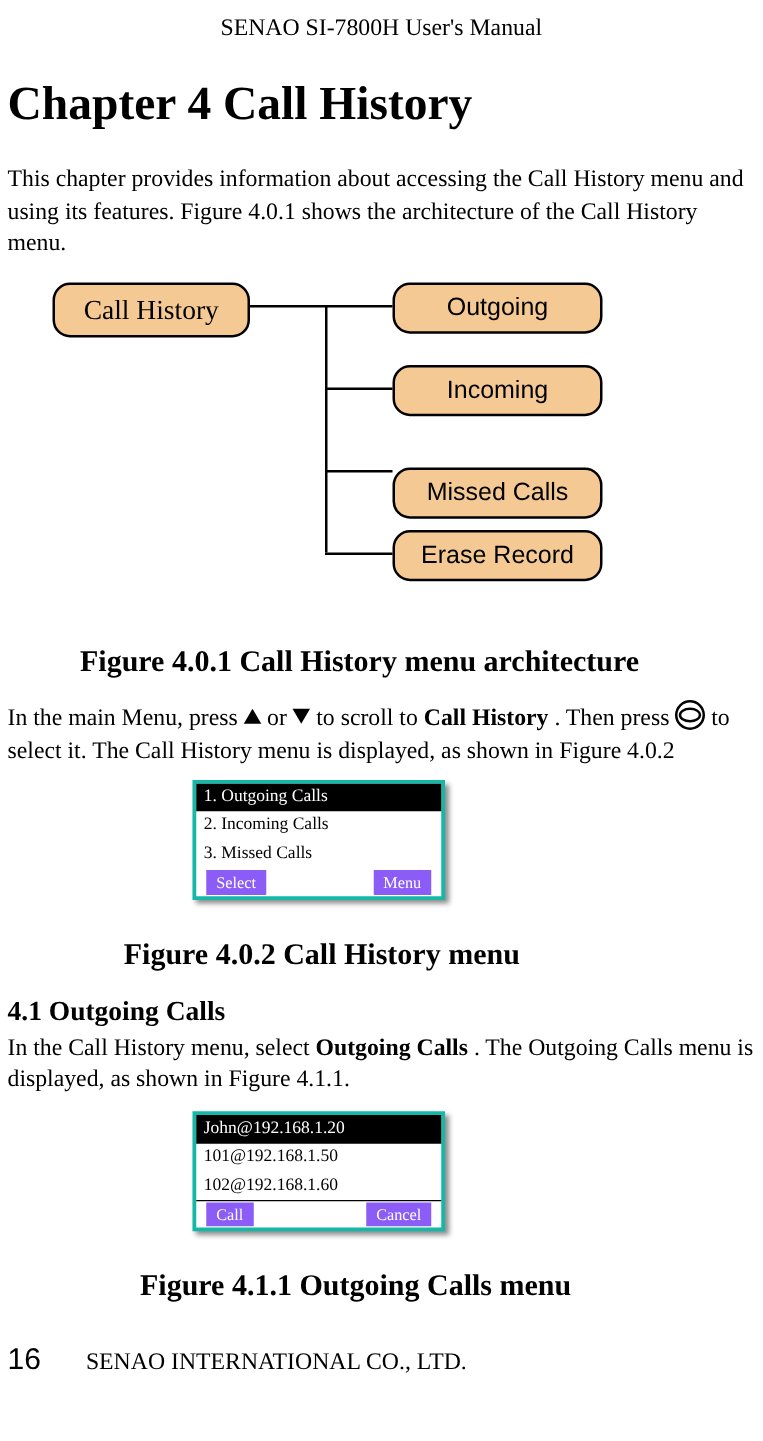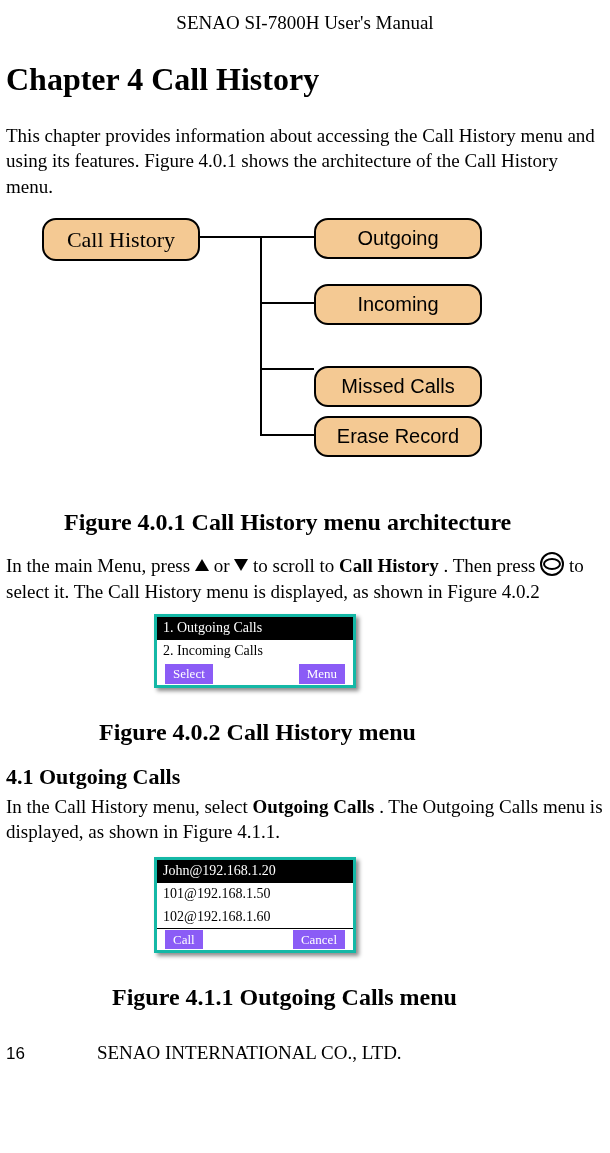--- a/index.html
+++ b/index.html
@@ -11,21 +11,21 @@
       width: 598px;
       color: #000;
       background: #fff;
     }
     .header {
       text-align: center;
       font-size: 19px;
       margin-bottom: 10px;
     }
     .chapter-title {
-      font-size: 32px;
+      font-size: 38px;
       font-weight: bold;
       margin: 22px 0 22px 0;
     }
     .para {
       margin: 0 0 12px 0;
     }
     .diagram {
       margin: 18px 0 12px 36px;
       position: relative;
       width: 460px;
@@ -149,22 +149,22 @@
       font-weight: bold;
       margin: 14px 0 2px 0;
     }
     .footer {
       margin-top: 26px;
       display: flex;
       align-items: baseline;
     }
     .page-num {
       font-family: Arial, sans-serif;
-      font-size: 17px;
-      margin-right: 72px;
+      font-size: 24px;
+      margin-right: 36px;
     }
     .footer-co {
       font-size: 19px;
     }
     .bold {
       font-weight: bold;
     }
   </style>
 </head>
 <body>
@@ -198,20 +198,21 @@
   <span> to scroll to </span>
   <span class="bold">Call History</span>
   <span>. Then press </span>
   <span class="ok-icon"></span>
   <span> to select it. The Call History menu is displayed, as shown in Figure 4.0.2</span>
 </p>
 
 <div class="phone-screen">
   <div class="row hilite">1. Outgoing Calls</div>
   <div class="row">2. Incoming Calls</div>
+  <div class="row">3. Missed Calls</div>
   <div class="btnrow">
     <span class="softkey">Select</span>
     <span class="softkey right">Menu</span>
   </div>
 </div>
 
 <div class="figure-caption center">Figure 4.0.2 Call History menu</div>
 
 <div class="section-heading">4.1 Outgoing Calls</div>
 

